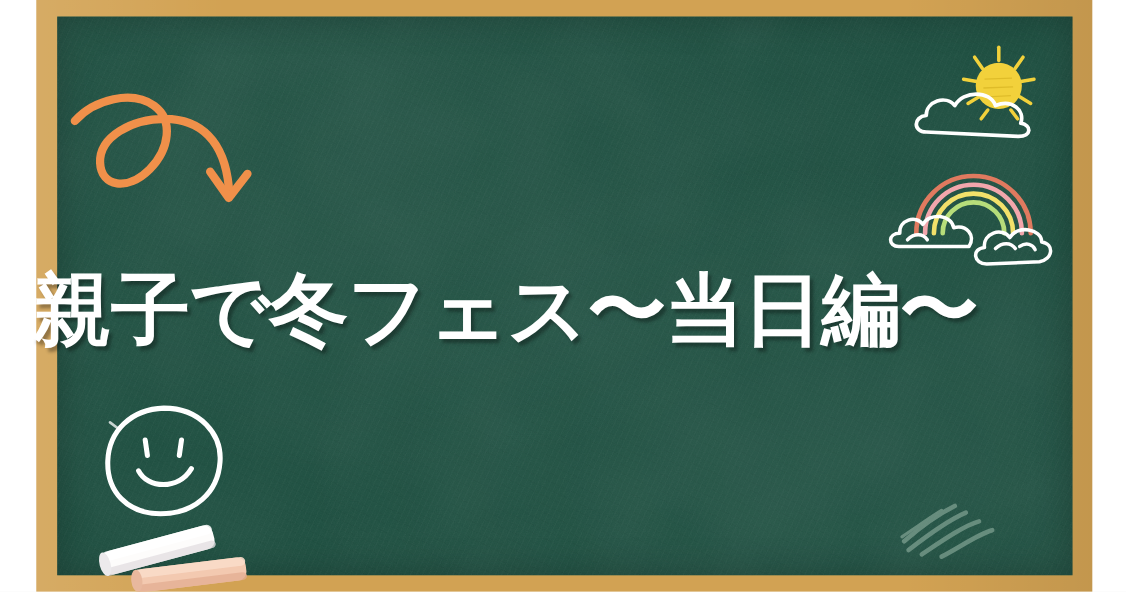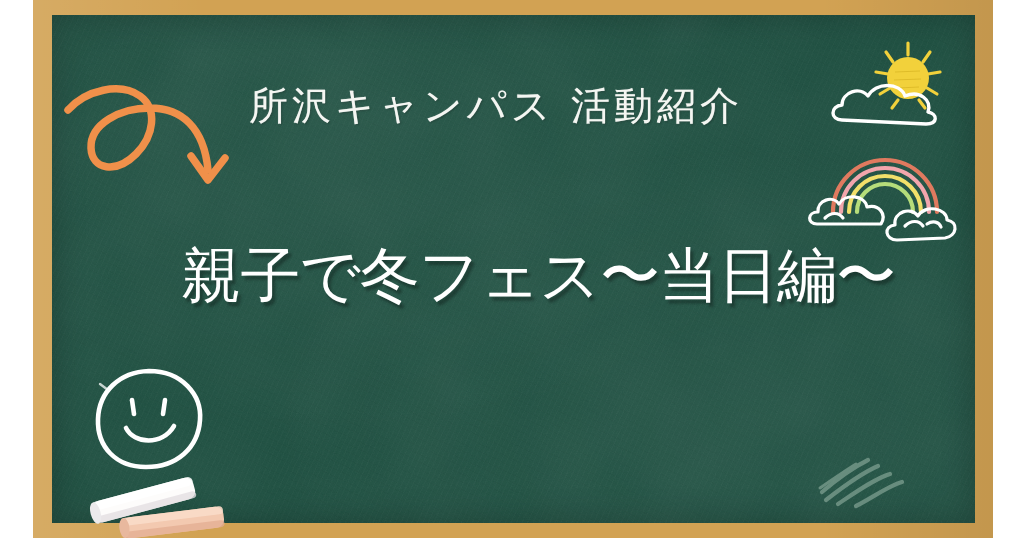--- a/index.html
+++ b/index.html
@@ -83,26 +83,26 @@
     font-weight: 400;
     font-family: "DejaVu Sans", "Liberation Sans", sans-serif;
     text-shadow: 0 0 1px rgba(255,255,255,0.55), 1px 1px 2px rgba(0,0,0,0.25);
     white-space: nowrap;
   }
   .title {
     position: absolute;
     left: 30px;
     top: 245px;
     width: 865px;
-    text-align: right;
+    text-align: left;
     color: #ffffff;
-    font-size: 60px;
+    font-size: 72px;
     line-height: 1.0;
     letter-spacing: -1px;
-    font-weight: 400;
+    font-weight: 700;
     font-family: "DejaVu Sans", "Liberation Sans", sans-serif;
     text-shadow: 3px 4px 3px rgba(0,0,0,0.32);
     white-space: nowrap;
   }
 
   
   .deco { position: absolute; pointer-events: none; }
   .deco-arrow   { left: 58px;  top: 62px;  width: 190px; height: 150px; }
   .deco-sun     { left: 820px; top: 38px;  width: 140px; height: 105px; }
   .deco-rainbow { left: 805px; top: 140px; width: 160px; height: 105px; }
@@ -226,17 +226,16 @@
       <ellipse cx="16" cy="33" rx="5" ry="11" fill="#eceaec"></ellipse>
     </g>
     <g transform="rotate(-7 95 56)">
       <rect x="44" y="46" width="102" height="21" rx="8" fill="#f3c9b0"></rect>
       <rect x="44" y="46" width="102" height="8" rx="4" fill="#f9dcc9" opacity="0.9"></rect>
       <rect x="44" y="60" width="102" height="7" rx="4" fill="#e3ac92" opacity="0.75"></rect>
       <ellipse cx="46" cy="56" rx="5" ry="10" fill="#e8b89e"></ellipse>
     </g>
   </svg>
 
-  <div class="subtitle">所沢キャンパス 活動紹介</div>
 
   <div class="title">親子で冬フェス〜当日編〜</div>
 
 </div>
 
 </body></html>

